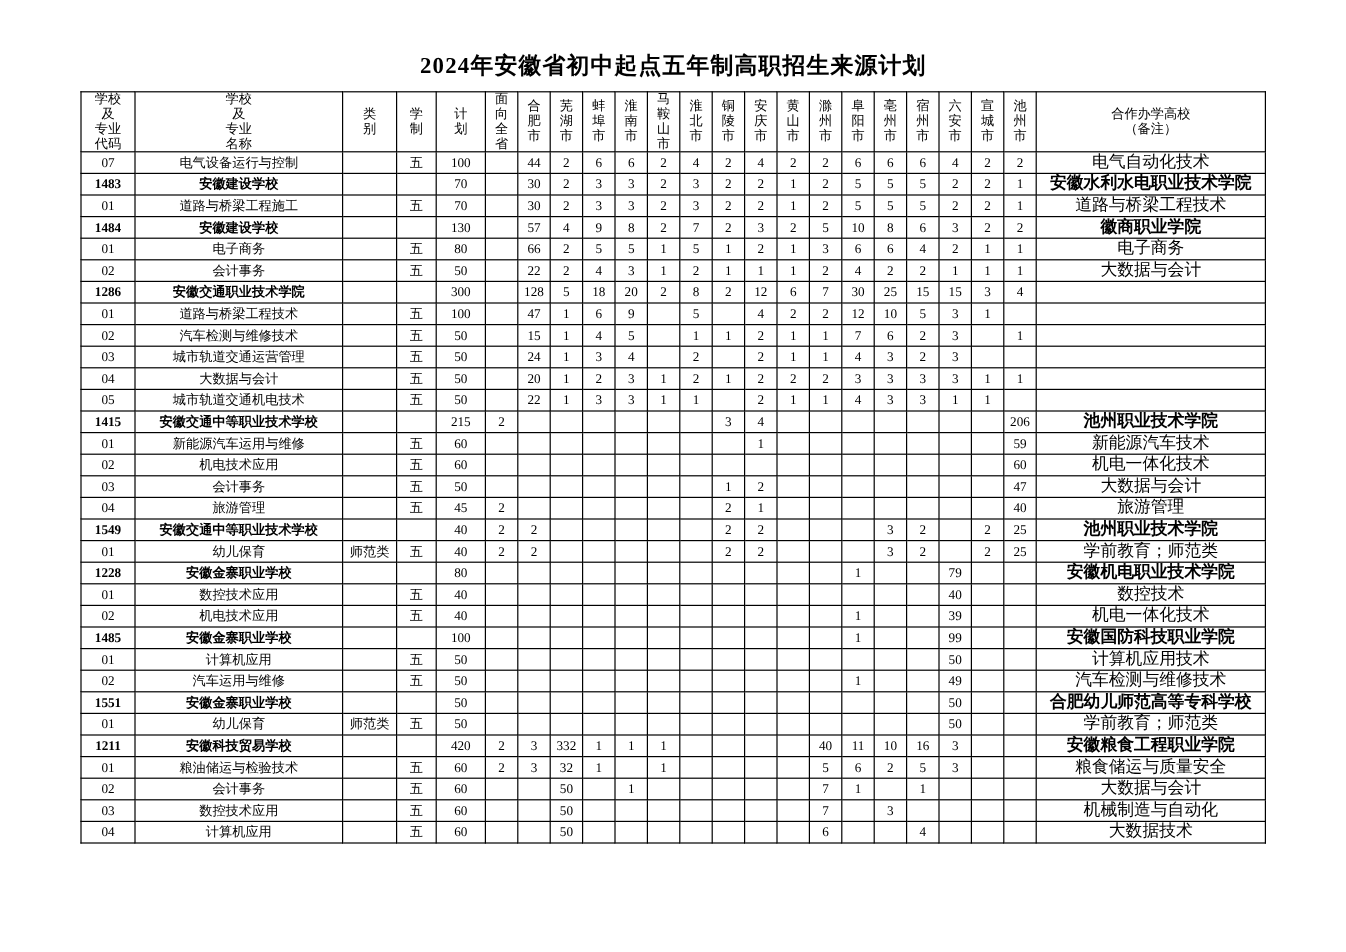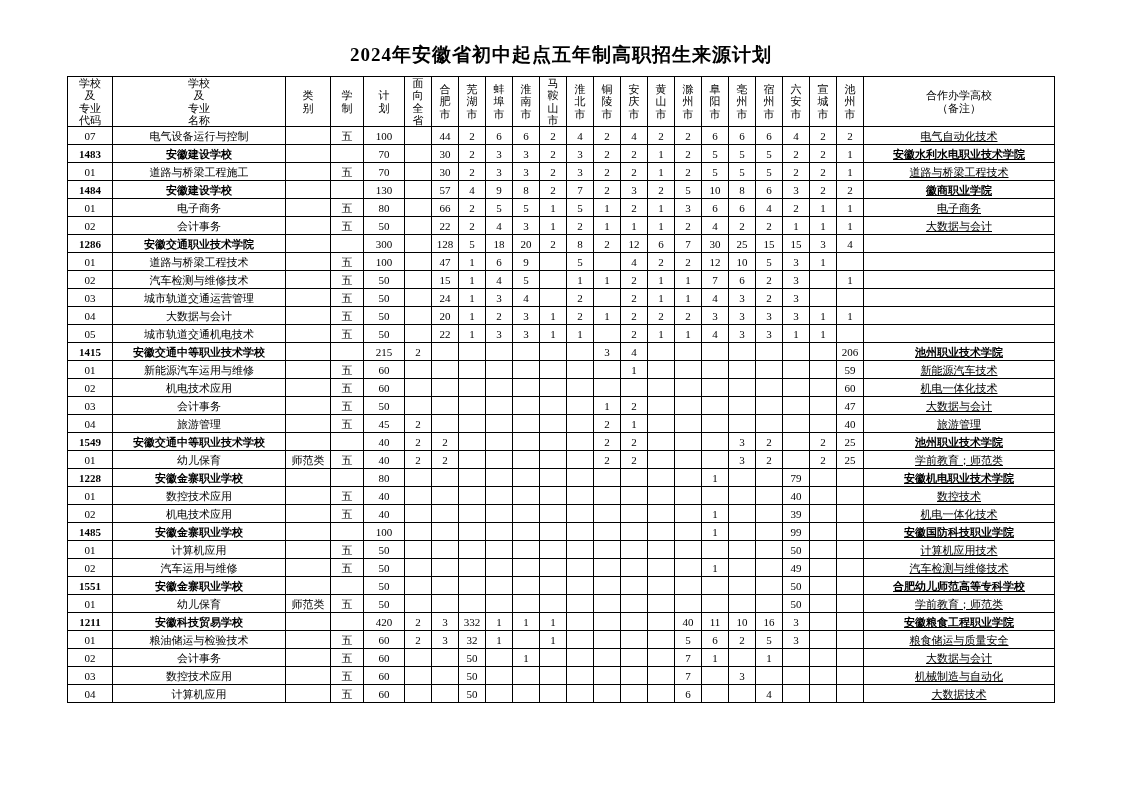--- a/index.html
+++ b/index.html
@@ -72,21 +72,21 @@
   .c-len{width:32px;}
   .c-plan{width:40px;}
   .c-prov{width:26px;}
   .c-city{width:26px;}
   .c-coop{width:190px;}
   td.nm{ text-align:center; }
   td.nm.major{ text-align:center; }
   tr.school td.nm{ font-weight:bold; text-align:center; }
   tr.school td.code{ font-weight:bold; }
   tr.school td.coop{ font-weight:bold; }
-  td.coop{ font-size:11px;text-decoration:underline; }
+  td.coop{ font-size:14px; }
   tr.school td.coop{ font-weight:bold; }
 </style>
 </head>
 <body>
 
 <div class="page">
 
   <div class="doc-title">2024年安徽省初中起点五年制高职招生来源计划</div>
 
 

